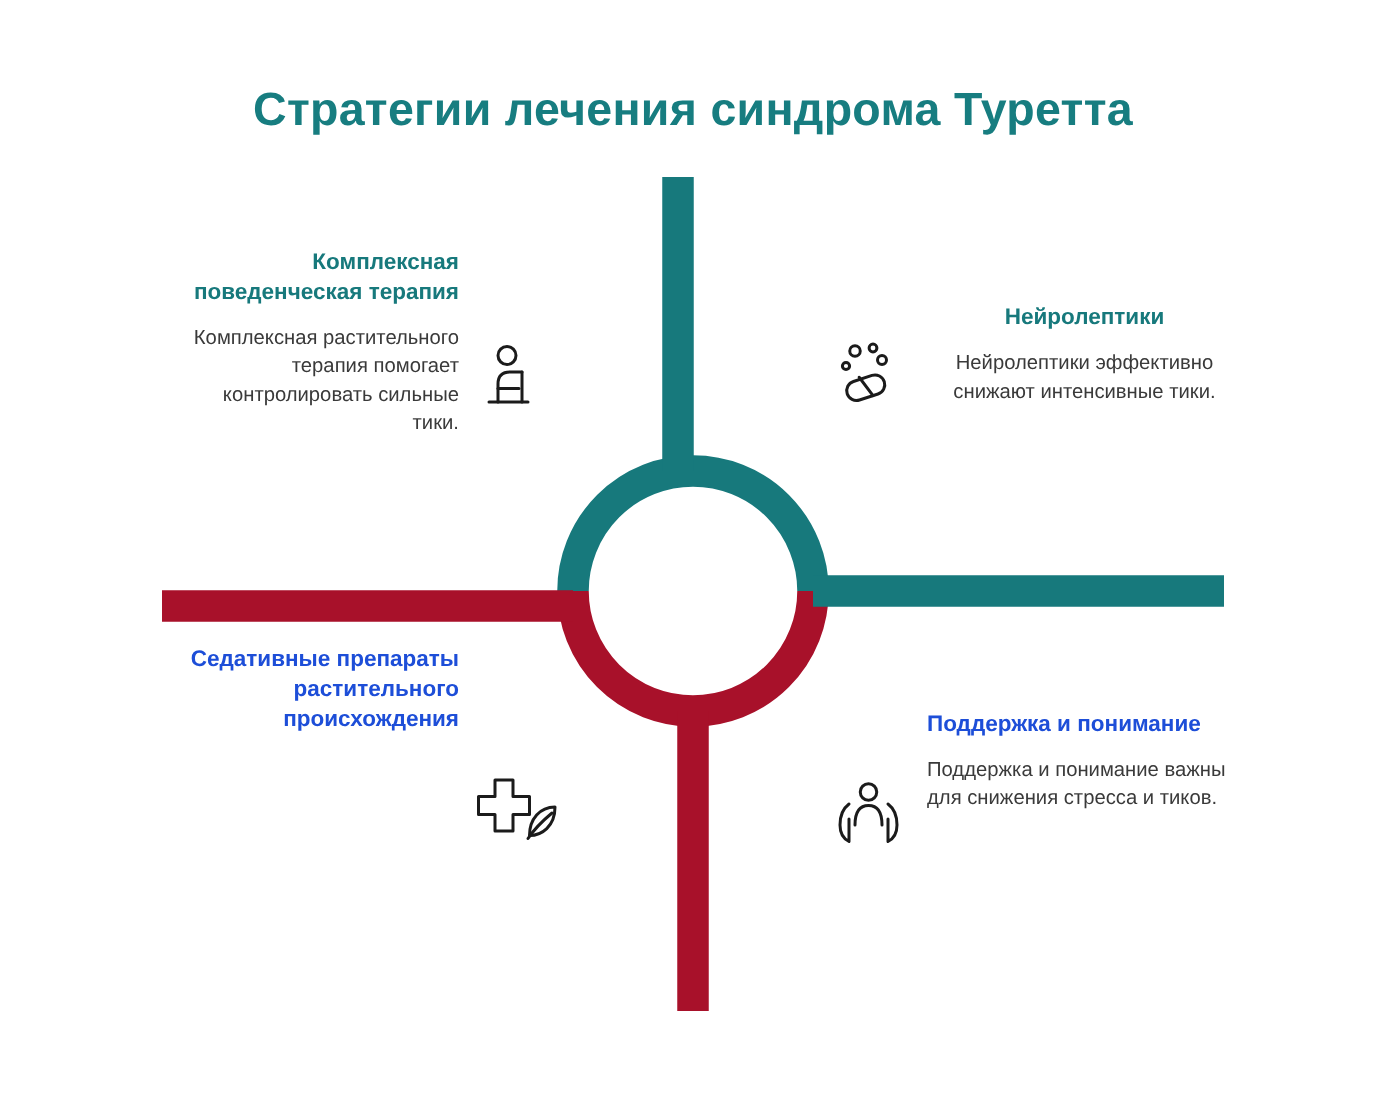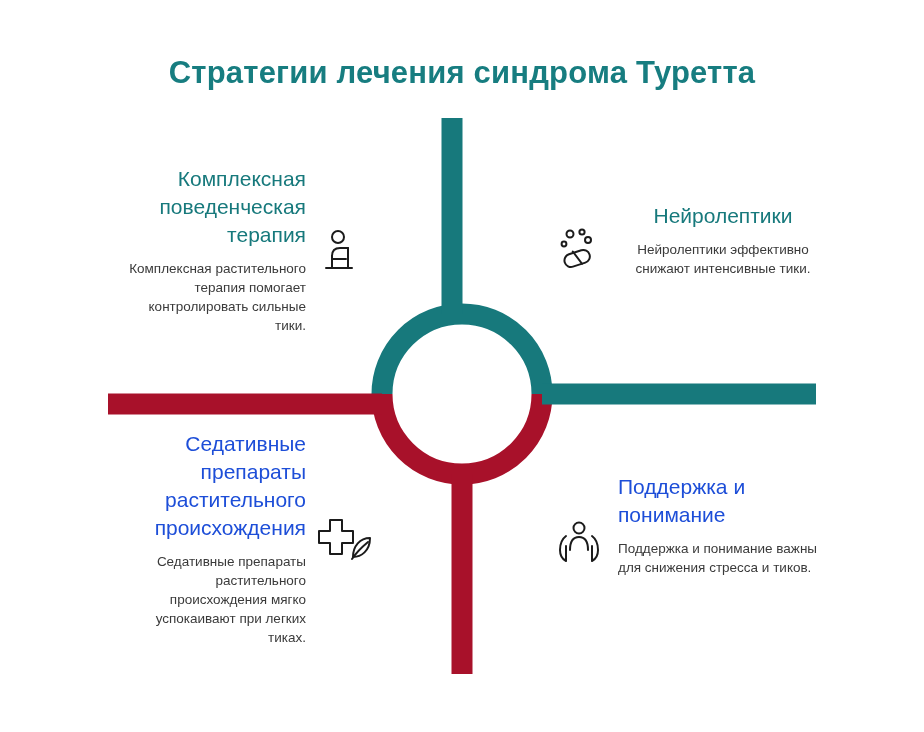--- a/index.html
+++ b/index.html
@@ -40,22 +40,22 @@
     left: 0; top: 0;
     width: 924px;
     height: 732px;
   }
 
   
   .block {
     position: absolute;
   }
   .block .head {
-    font-size: 21px;
-    font-weight: normal;
+    font-size: 15px;
+    font-weight: bold;
     line-height: 1.33;
   }
   .block .body {
     font-size: 13.5px;
     line-height: 1.42;
     color: #3a3a3a;
     margin-top: 10px;
   }
 
   .teal .head { color: #17797c; }
@@ -159,21 +159,20 @@
     </g>
   </svg>
 
   <div class="block teal" id="block-cbt">
     <div class="head">Комплексная поведенческая терапия</div>
     <div class="body">Комплексная растительного терапия помогает контролировать сильные тики.</div>
   </div>
 
   <div class="block red" id="block-sedative">
     <div class="head">Седативные препараты растительного происхождения</div>
-    <div class="body">Седативные препараты растительного происхождения мягко успокаивают при легких тиках.</div>
   </div>
 
   <div class="block teal" id="block-neuroleptics">
     <div class="head">Нейролептики</div>
     <div class="body">Нейролептики эффективно снижают интенсивные тики.</div>
   </div>
 
   <div class="block red" id="block-support">
     <div class="head">Поддержка и понимание</div>
     <div class="body">Поддержка и понимание важны для снижения стресса и тиков.</div>

